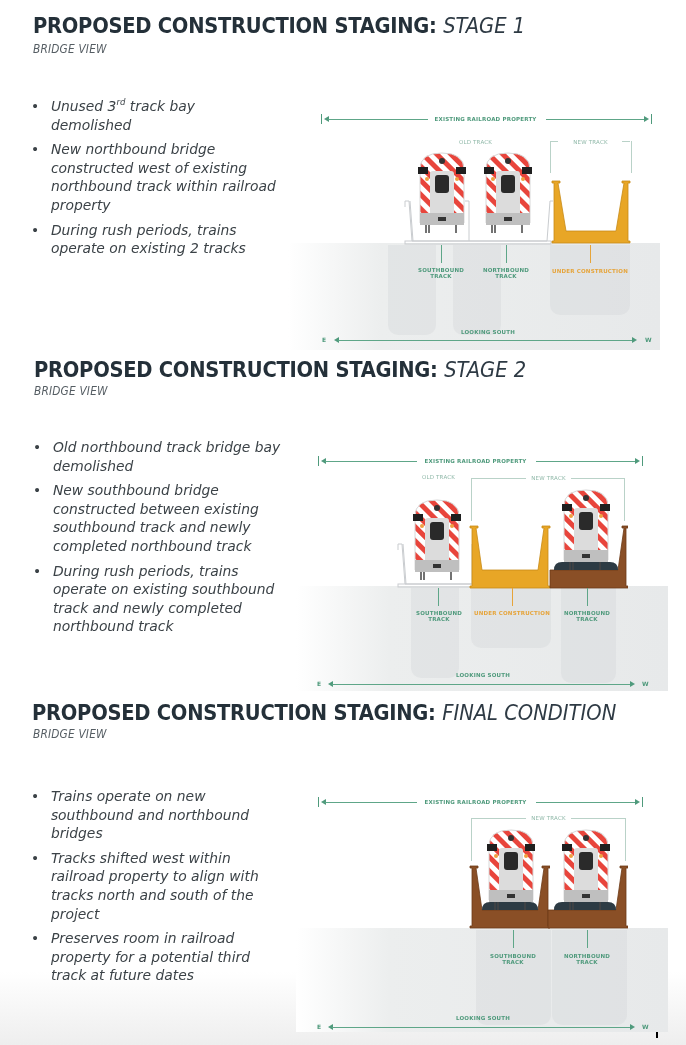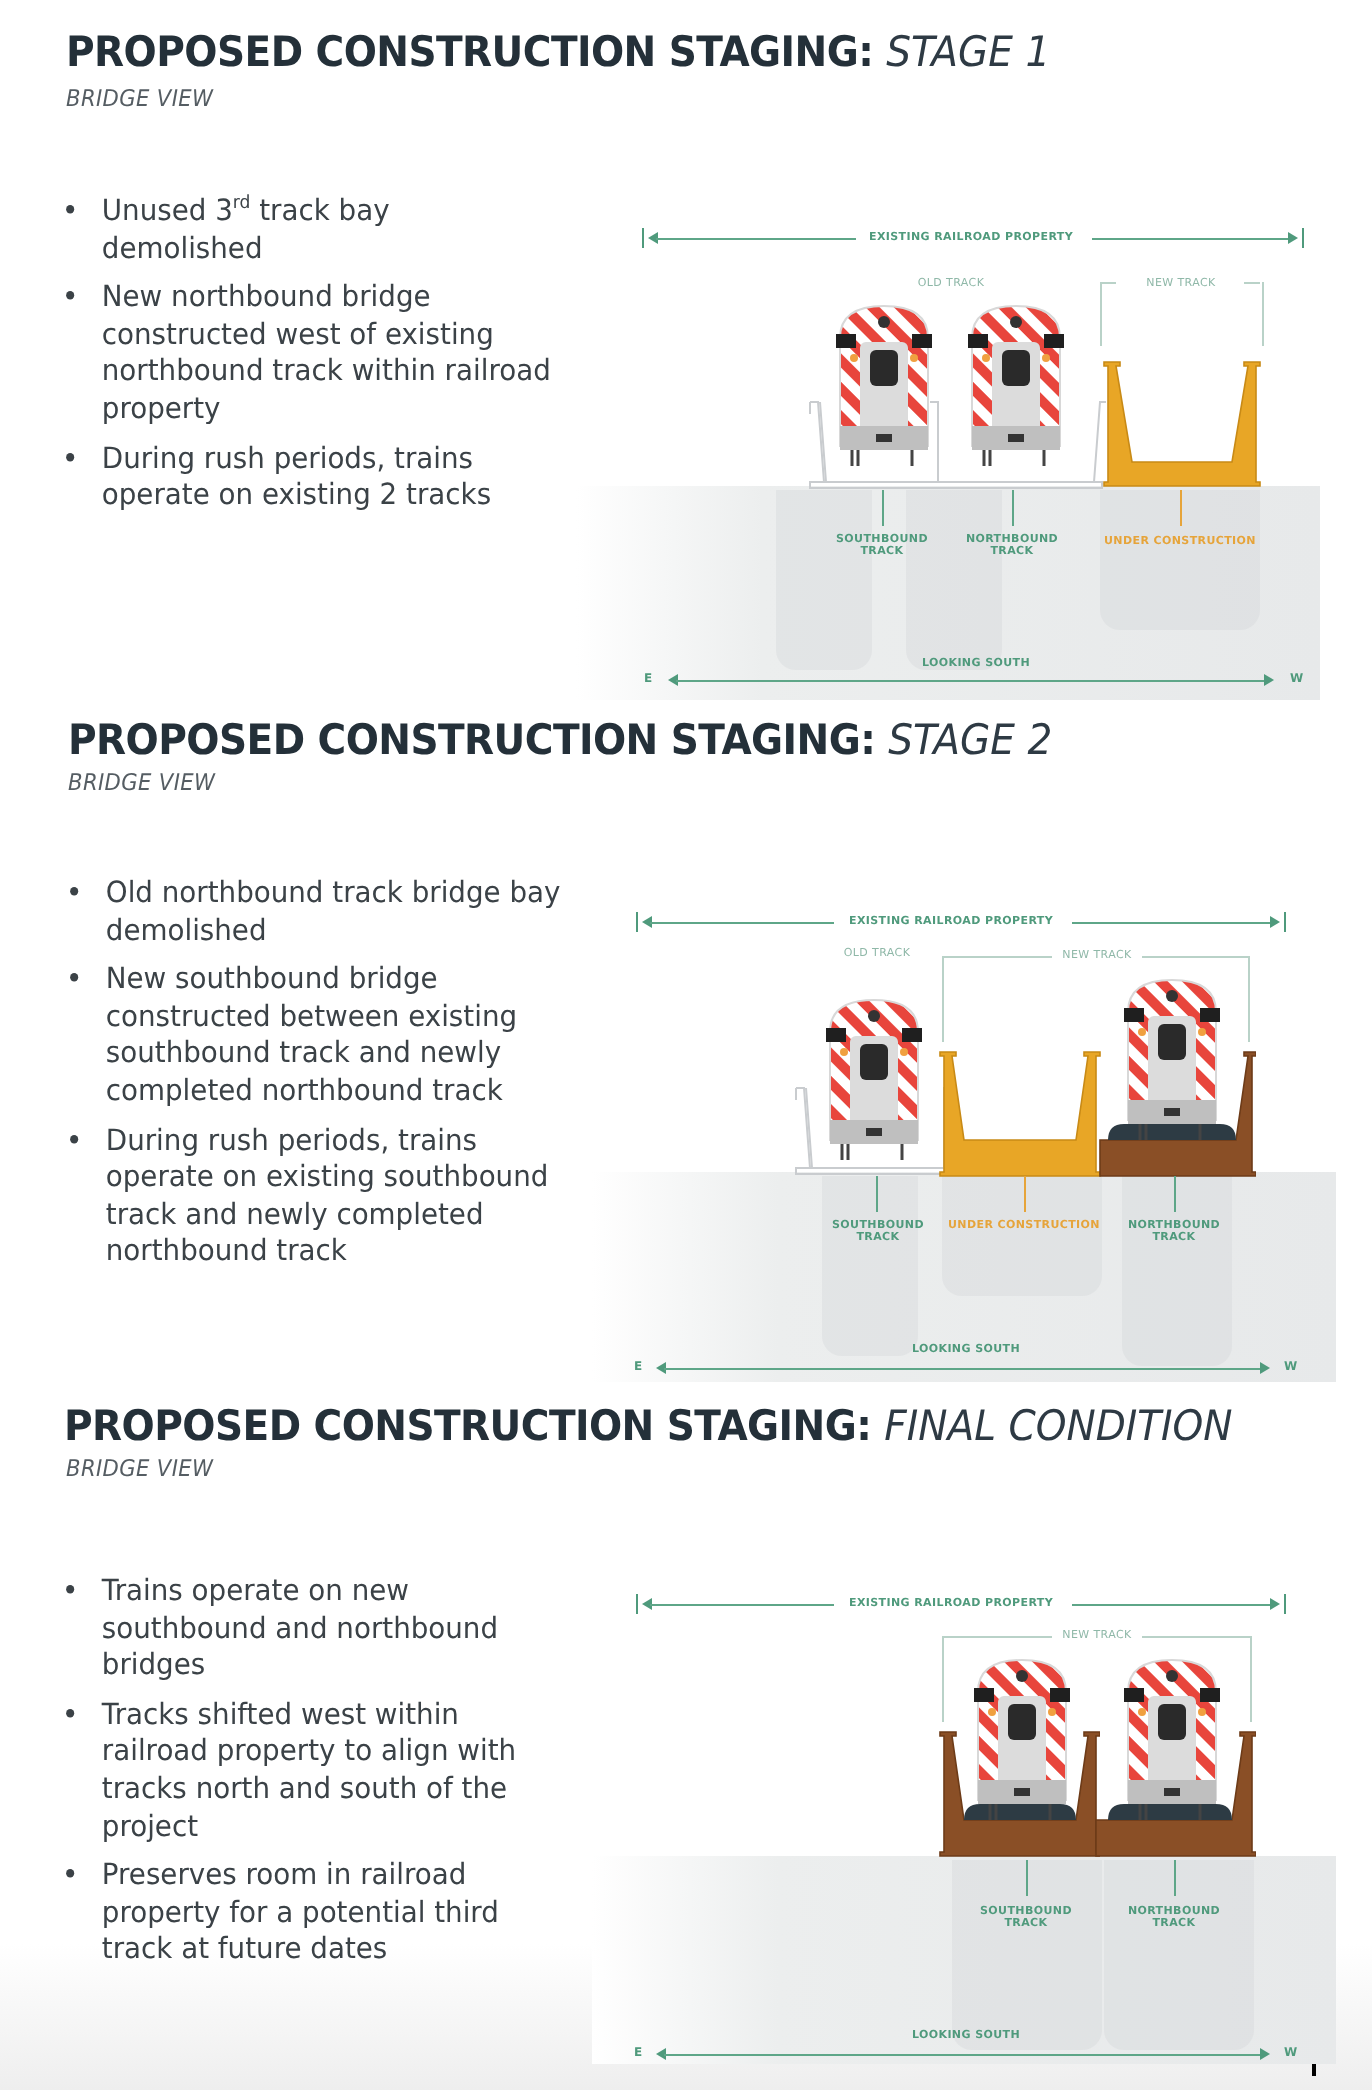--- a/index.html
+++ b/index.html
@@ -3,21 +3,21 @@
 <meta charset="utf-8">
 <style>
   html, body { margin:0; padding:0; }
   body { width:686px; height:1045px; background:#ffffff; position:relative; overflow:hidden; font-family:"DejaVu Sans", sans-serif; }
   .page-bg { position:absolute; left:0; top:0; width:686px; height:1045px;
     background: linear-gradient(180deg, #ffffff 0%, #ffffff 93%, #eeeeee 100%); }
   .section { position:absolute; left:0; width:686px; }
   .title { position:absolute; left:33px; font-family:"DejaVu Sans", sans-serif; font-weight:bold; font-size:21px; color:#243039; letter-spacing:-0.3px; white-space:nowrap; transform:scaleX(0.93); transform-origin:left top; }
   .title .stage { font-weight:normal; font-style:italic; color:#2e3a44; letter-spacing:0; }
   .subtitle { position:absolute; left:33px; font-size:11.5px; font-style:italic; color:#555d63; letter-spacing:0.2px; transform:scaleX(0.92); transform-origin:left top; }
-  ul.bullets { position:absolute; left:30px; margin:0; padding:0; list-style:none; width:260px; }
+  ul.bullets { position:absolute; left:30px; margin:0; padding:0; list-style:none; width:260px;font-style:italic; }
   ul.bullets li { position:relative; padding-left:22px; font-size:14.6px; line-height:18.6px; color:#3b4247; margin-bottom:6px; font-family:"DejaVu Sans", sans-serif; transform:scaleX(0.95); transform-origin:left top; }
   ul.bullets li::before { content:"•"; position:absolute; left:1px; top:0; color:#3b4247; }
   sup { font-size:9px; line-height:0; }
   .diagram { position:absolute; left:288px; width:372px; }
   .ground { position:absolute; left:0; right:0; background:linear-gradient(90deg, #ffffff 0%, #eceeee 25%, #e7e9ea 100%); }
   .lbl { position:absolute; font-size:5.5px; font-weight:bold; color:#4f9a7c; text-align:center; letter-spacing:0.2px; white-space:nowrap; font-family:"DejaVu Sans", sans-serif; }
   .lbl.orange { color:#e6a43a; }
   .lbl.dim { color:#8fb8a8; font-weight:normal; }
   .hline { position:absolute; height:1px; background:#5ea688; }
   .vline { position:absolute; width:1px; background:#5ea688; }

